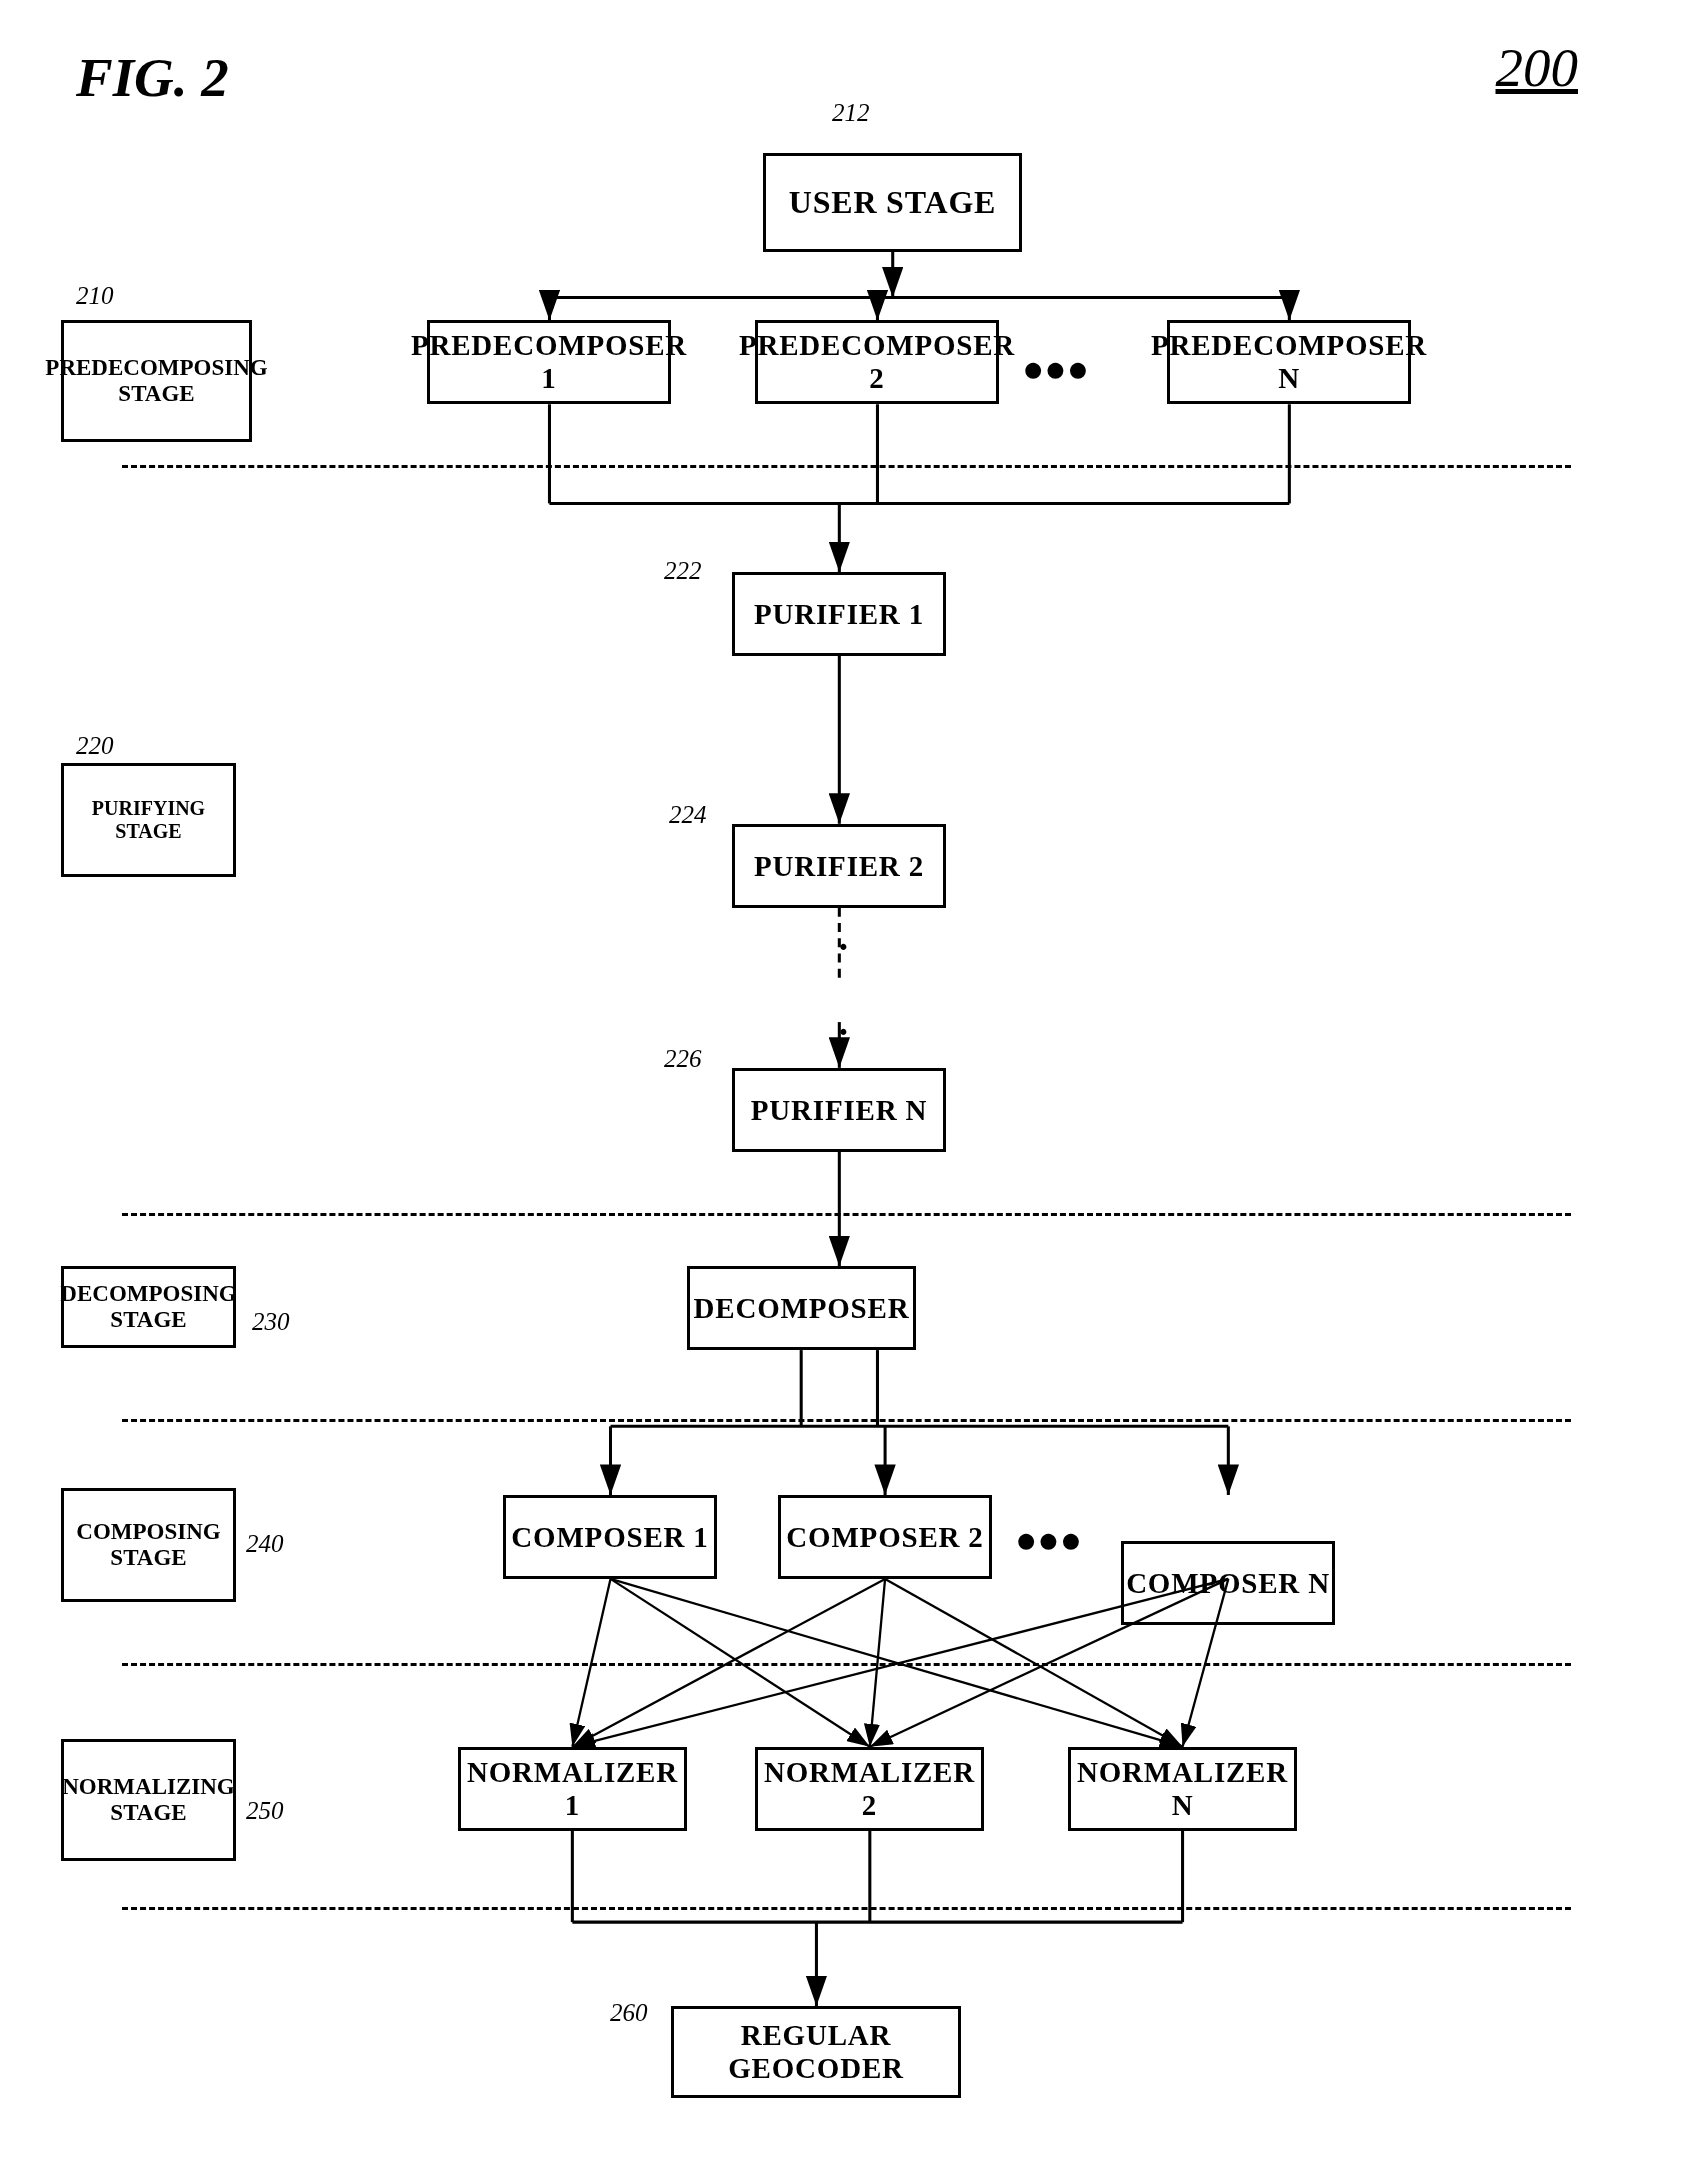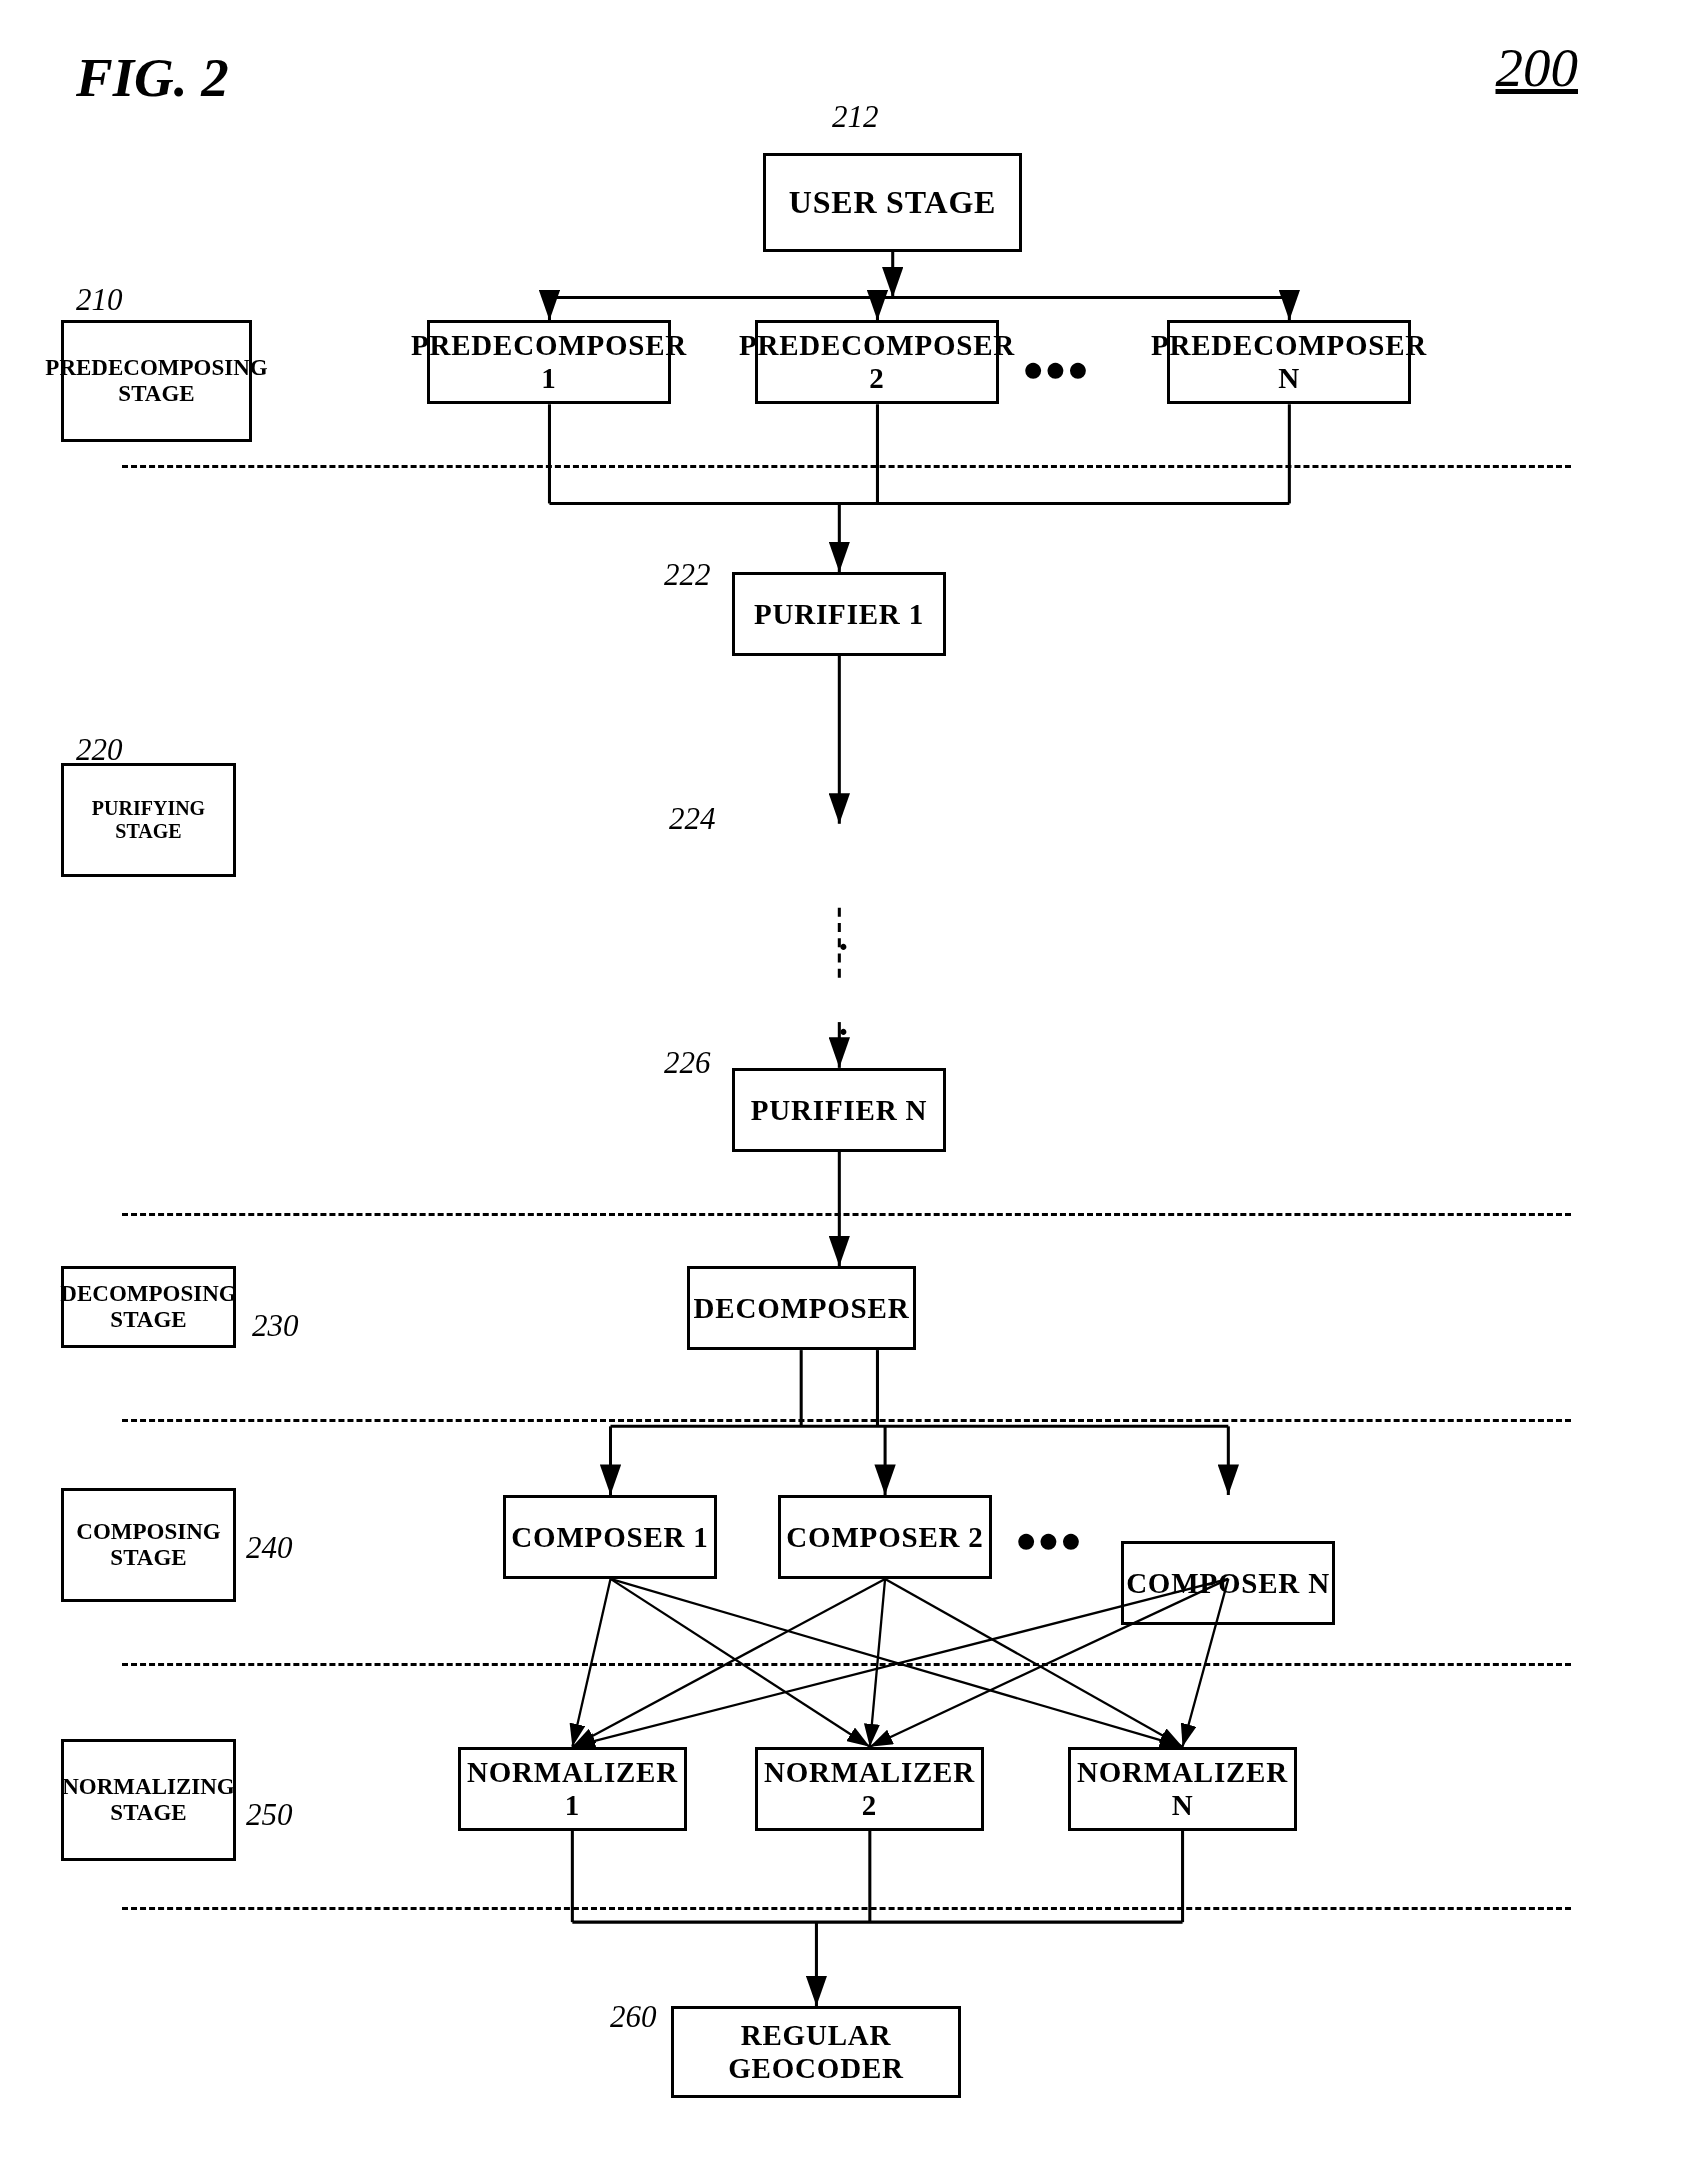--- a/index.html
+++ b/index.html
@@ -61,21 +61,21 @@
       justify-content: center;
       text-align: center;
       font-size: 26px;
       font-weight: bold;
       padding: 7.6px;
     }
 
     
     .ref {
       position: absolute;
-      font-size: 31px;
+      font-size: 25px;
       font-style: italic;
     }
 
     
     .dashed-line {
       position: absolute;
       border-top: 3.1px dashed #000;
       width: 1449px;
       left: 122px;
     }
@@ -122,20 +122,21 @@
 
   <div class="box" style="top:572px; left:732px; width:214px; height:84px;">PURIFIER 1</div>
 
   <div class="ref" style="top:732px; left:76px;">220</div>
 
   <div class="stage-label" style="top:763px; left:61px; width:175px; height:114px; font-size:20px;">PURIFYING
 STAGE</div>
 
   <div class="ref" style="top:801px; left:669px;">224</div>
 
+  <div class="box" style="top:824px; left:732px; width:214px; height:84px;">PURIFIER 2</div>
 
   <div style="position:absolute; top:927px; left:822px; font-size:37px; font-weight:bold; letter-spacing:1.5px; writing-mode:vertical-rl; text-orientation:upright;">· · ·</div>
 
   <div class="ref" style="top:1045px; left:664px;">226</div>
 
   <div class="box" style="top:1068px; left:732px; width:214px; height:84px;">PURIFIER N</div>
 
   <div class="dashed-line" style="top:1213px;"></div>
 
   <div class="stage-label" style="top:1266px; left:61px; width:175px; height:82px; font-size:23px;">DECOMPOSING

